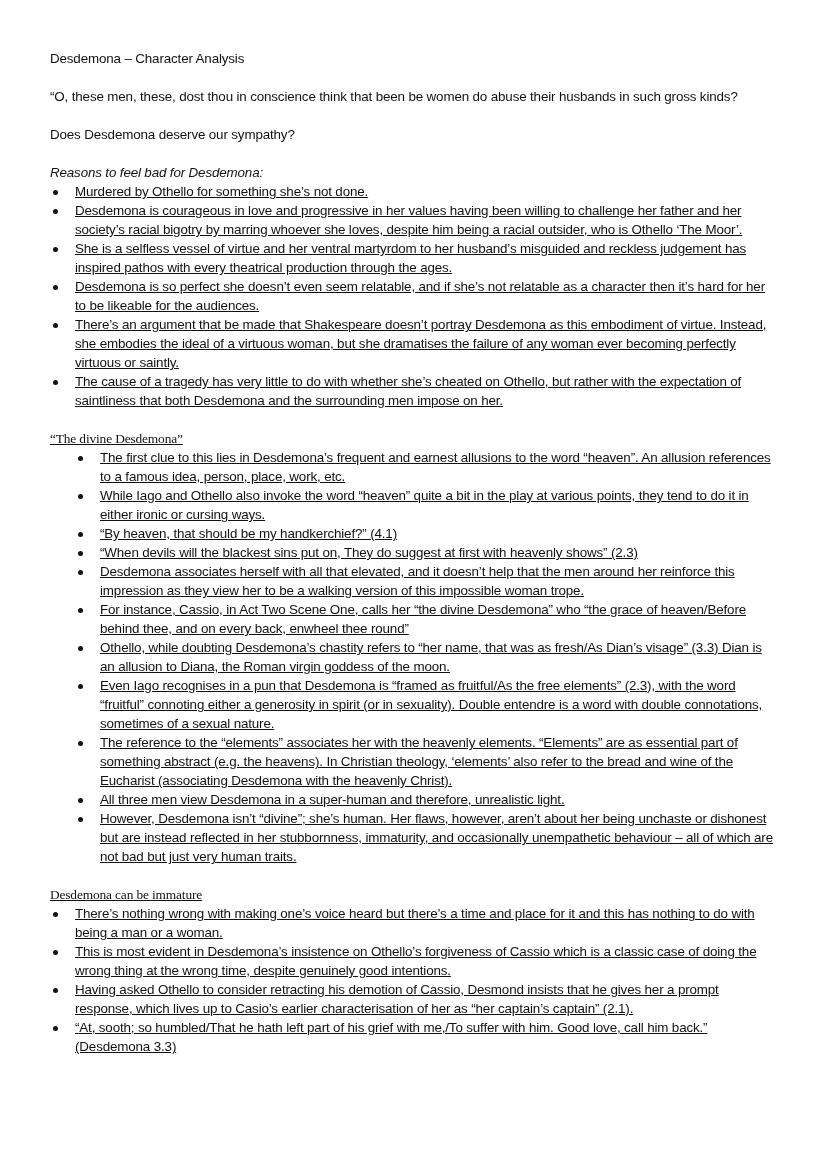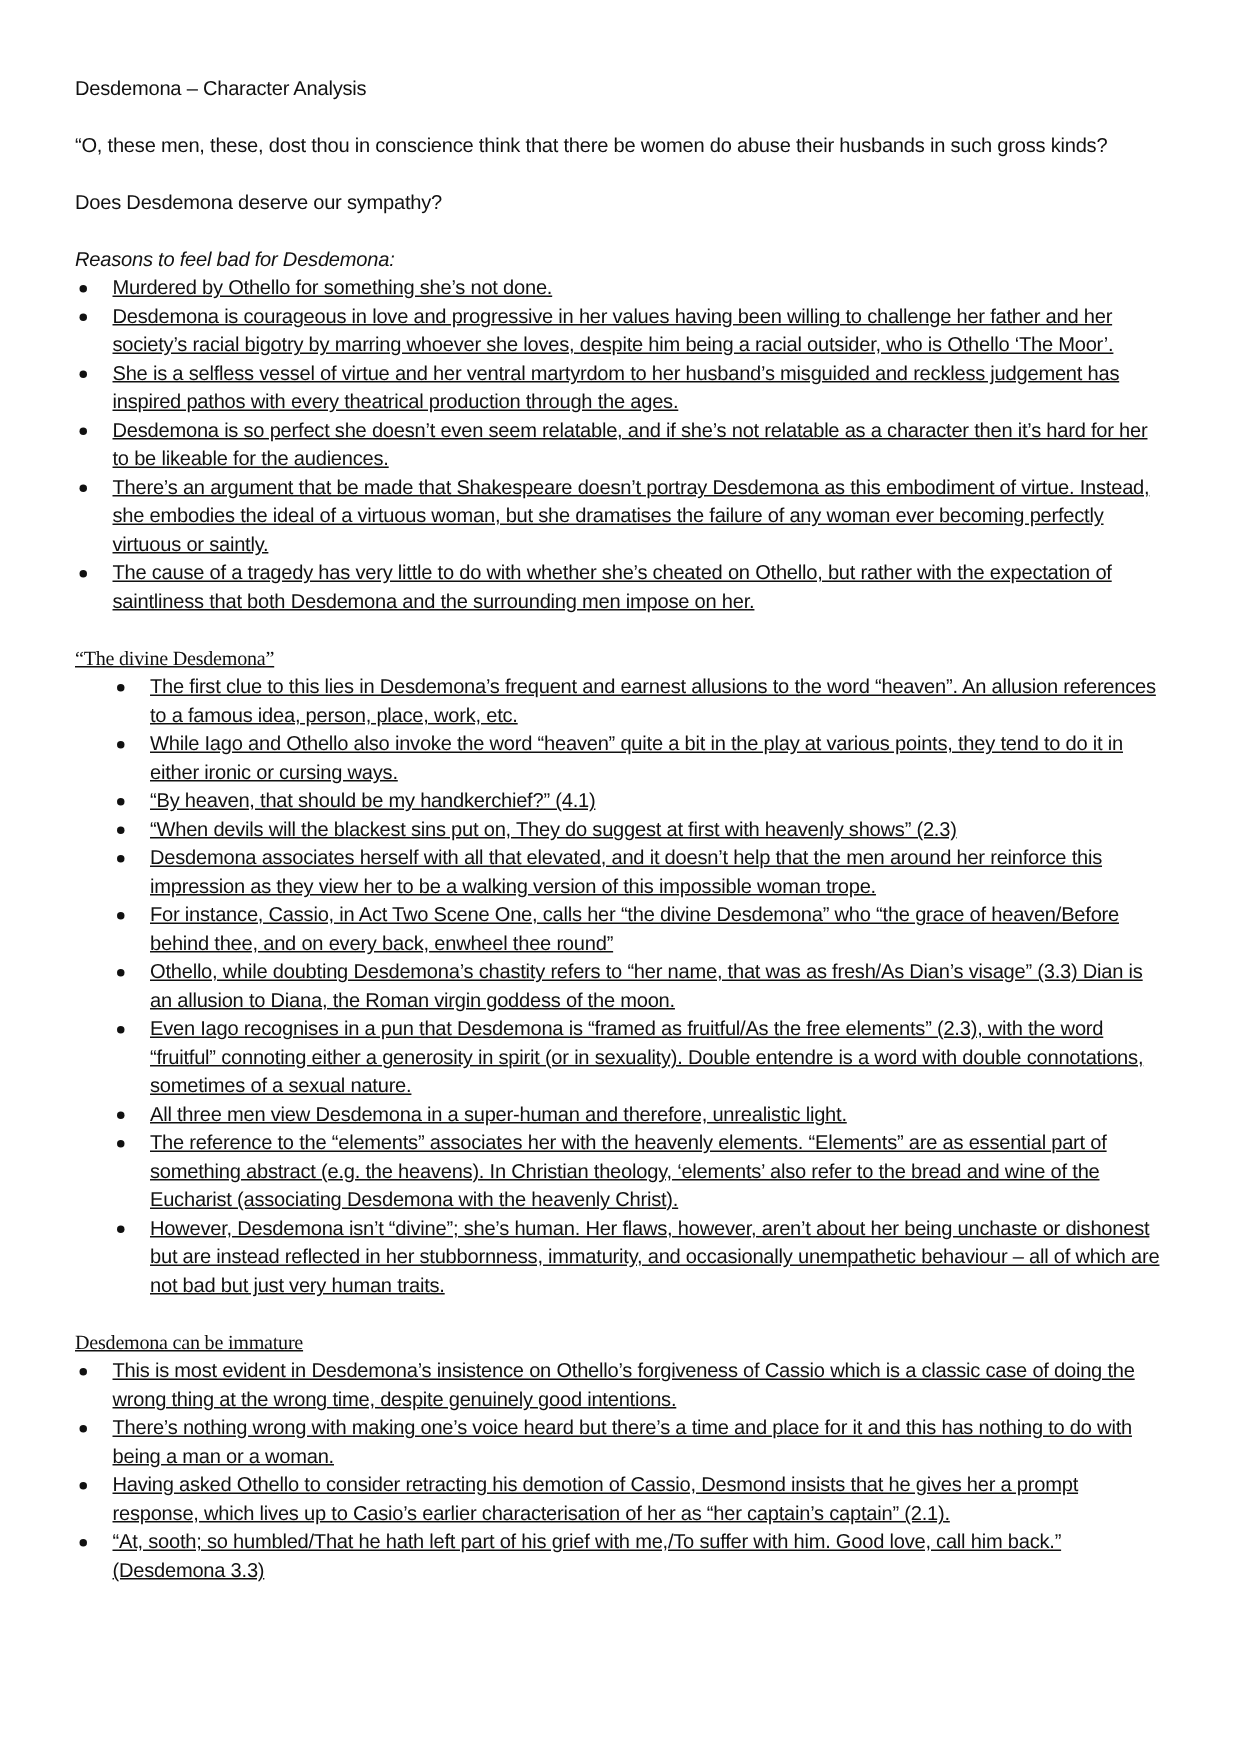--- a/index.html
+++ b/index.html
@@ -59,21 +59,21 @@
     }
     ul.blist.indented li::before {
       left: 28px;
     }
   </style>
 </head>
 <body>
 
 <div class="page">
   <p class="para title">Desdemona – Character Analysis</p>
-  <p class="para">“O, these men, these, dost thou in conscience think that there be women do abuse their husbands in such gross kinds?</p>
+  <p class="para">“O, these men, these, dost thou in conscience think that been be women do abuse their husbands in such gross kinds?</p>
   <p class="para">Does Desdemona deserve our sympathy?</p>
 
   <p class="para tight">Reasons to feel bad for Desdemona:</p>
   <ul class="blist">
     <li>Murdered by Othello for something she’s not done.</li>
     <li>Desdemona is courageous in love and progressive in her values having been willing to challenge her father and her society’s racial bigotry by marring whoever she loves, despite him being a racial outsider, who is Othello ‘The Moor’.</li>
     <li>She is a selfless vessel of virtue and her ventral martyrdom to her husband’s misguided and reckless judgement has inspired pathos with every theatrical production through the ages.</li>
     <li>Desdemona is so perfect she doesn’t even seem relatable, and if she’s not relatable as a character then it’s hard for her to be likeable for the audiences.</li>
     <li>There’s an argument that be made that Shakespeare doesn’t portray Desdemona as this embodiment of virtue. Instead, she embodies the ideal of a virtuous woman, but she dramatises the failure of any woman ever becoming perfectly virtuous or saintly.</li>
     <li>The cause of a tragedy has very little to do with whether she’s cheated on Othello, but rather with the expectation of saintliness that both Desdemona and the surrounding men impose on her.</li>
@@ -82,25 +82,25 @@
   <p class="section-heading">“The divine Desdemona”</p>
   <ul class="blist indented">
     <li>The first clue to this lies in Desdemona’s frequent and earnest allusions to the word “heaven”. An allusion references to a famous idea, person, place, work, etc.</li>
     <li>While Iago and Othello also invoke the word “heaven” quite a bit in the play at various points, they tend to do it in either ironic or cursing ways.</li>
     <li>“By heaven, that should be my handkerchief?” (4.1)</li>
     <li>“When devils will the blackest sins put on, They do suggest at first with heavenly shows” (2.3)</li>
     <li>Desdemona associates herself with all that elevated, and it doesn’t help that the men around her reinforce this impression as they view her to be a walking version of this impossible woman trope.</li>
     <li>For instance, Cassio, in Act Two Scene One, calls her “the divine Desdemona” who “the grace of heaven/Before behind thee, and on every back, enwheel thee round”</li>
     <li>Othello, while doubting Desdemona’s chastity refers to “her name, that was as fresh/As Dian’s visage” (3.3) Dian is an allusion to Diana, the Roman virgin goddess of the moon.</li>
     <li>Even Iago recognises in a pun that Desdemona is “framed as fruitful/As the free elements” (2.3), with the word “fruitful” connoting either a generosity in spirit (or in sexuality). Double entendre is a word with double connotations, sometimes of a sexual nature.</li>
+    <li>The reference to the “elements” associates her with the heavenly elements. “Elements” are as essential part of something abstract (e.g. the heavens). In Christian theology, ‘elements’ also refer to the bread and wine of the Eucharist (associating Desdemona with the heavenly Christ).</li>
     <li>All three men view Desdemona in a super-human and therefore, unrealistic light.</li>
-    <li>The reference to the “elements” associates her with the heavenly elements. “Elements” are as essential part of something abstract (e.g. the heavens). In Christian theology, ‘elements’ also refer to the bread and wine of the Eucharist (associating Desdemona with the heavenly Christ).</li>
     <li>However, Desdemona isn’t “divine”; she’s human. Her flaws, however, aren’t about her being unchaste or dishonest but are instead reflected in her stubbornness, immaturity, and occasionally unempathetic behaviour – all of which are not bad but just very human traits.</li>
   </ul>
 
   <p class="section-heading">Desdemona can be immature</p>
   <ul class="blist">
+    <li>There’s nothing wrong with making one’s voice heard but there’s a time and place for it and this has nothing to do with being a man or a woman.</li>
     <li>This is most evident in Desdemona’s insistence on Othello’s forgiveness of Cassio which is a classic case of doing the wrong thing at the wrong time, despite genuinely good intentions.</li>
-    <li>There’s nothing wrong with making one’s voice heard but there’s a time and place for it and this has nothing to do with being a man or a woman.</li>
     <li>Having asked Othello to consider retracting his demotion of Cassio, Desmond insists that he gives her a prompt response, which lives up to Casio’s earlier characterisation of her as “her captain’s captain” (2.1).</li>
     <li>“At, sooth; so humbled/That he hath left part of his grief with me,/To suffer with him. Good love, call him back.” (Desdemona 3.3)</li>
   </ul>
 </div>
 
 </body></html>

